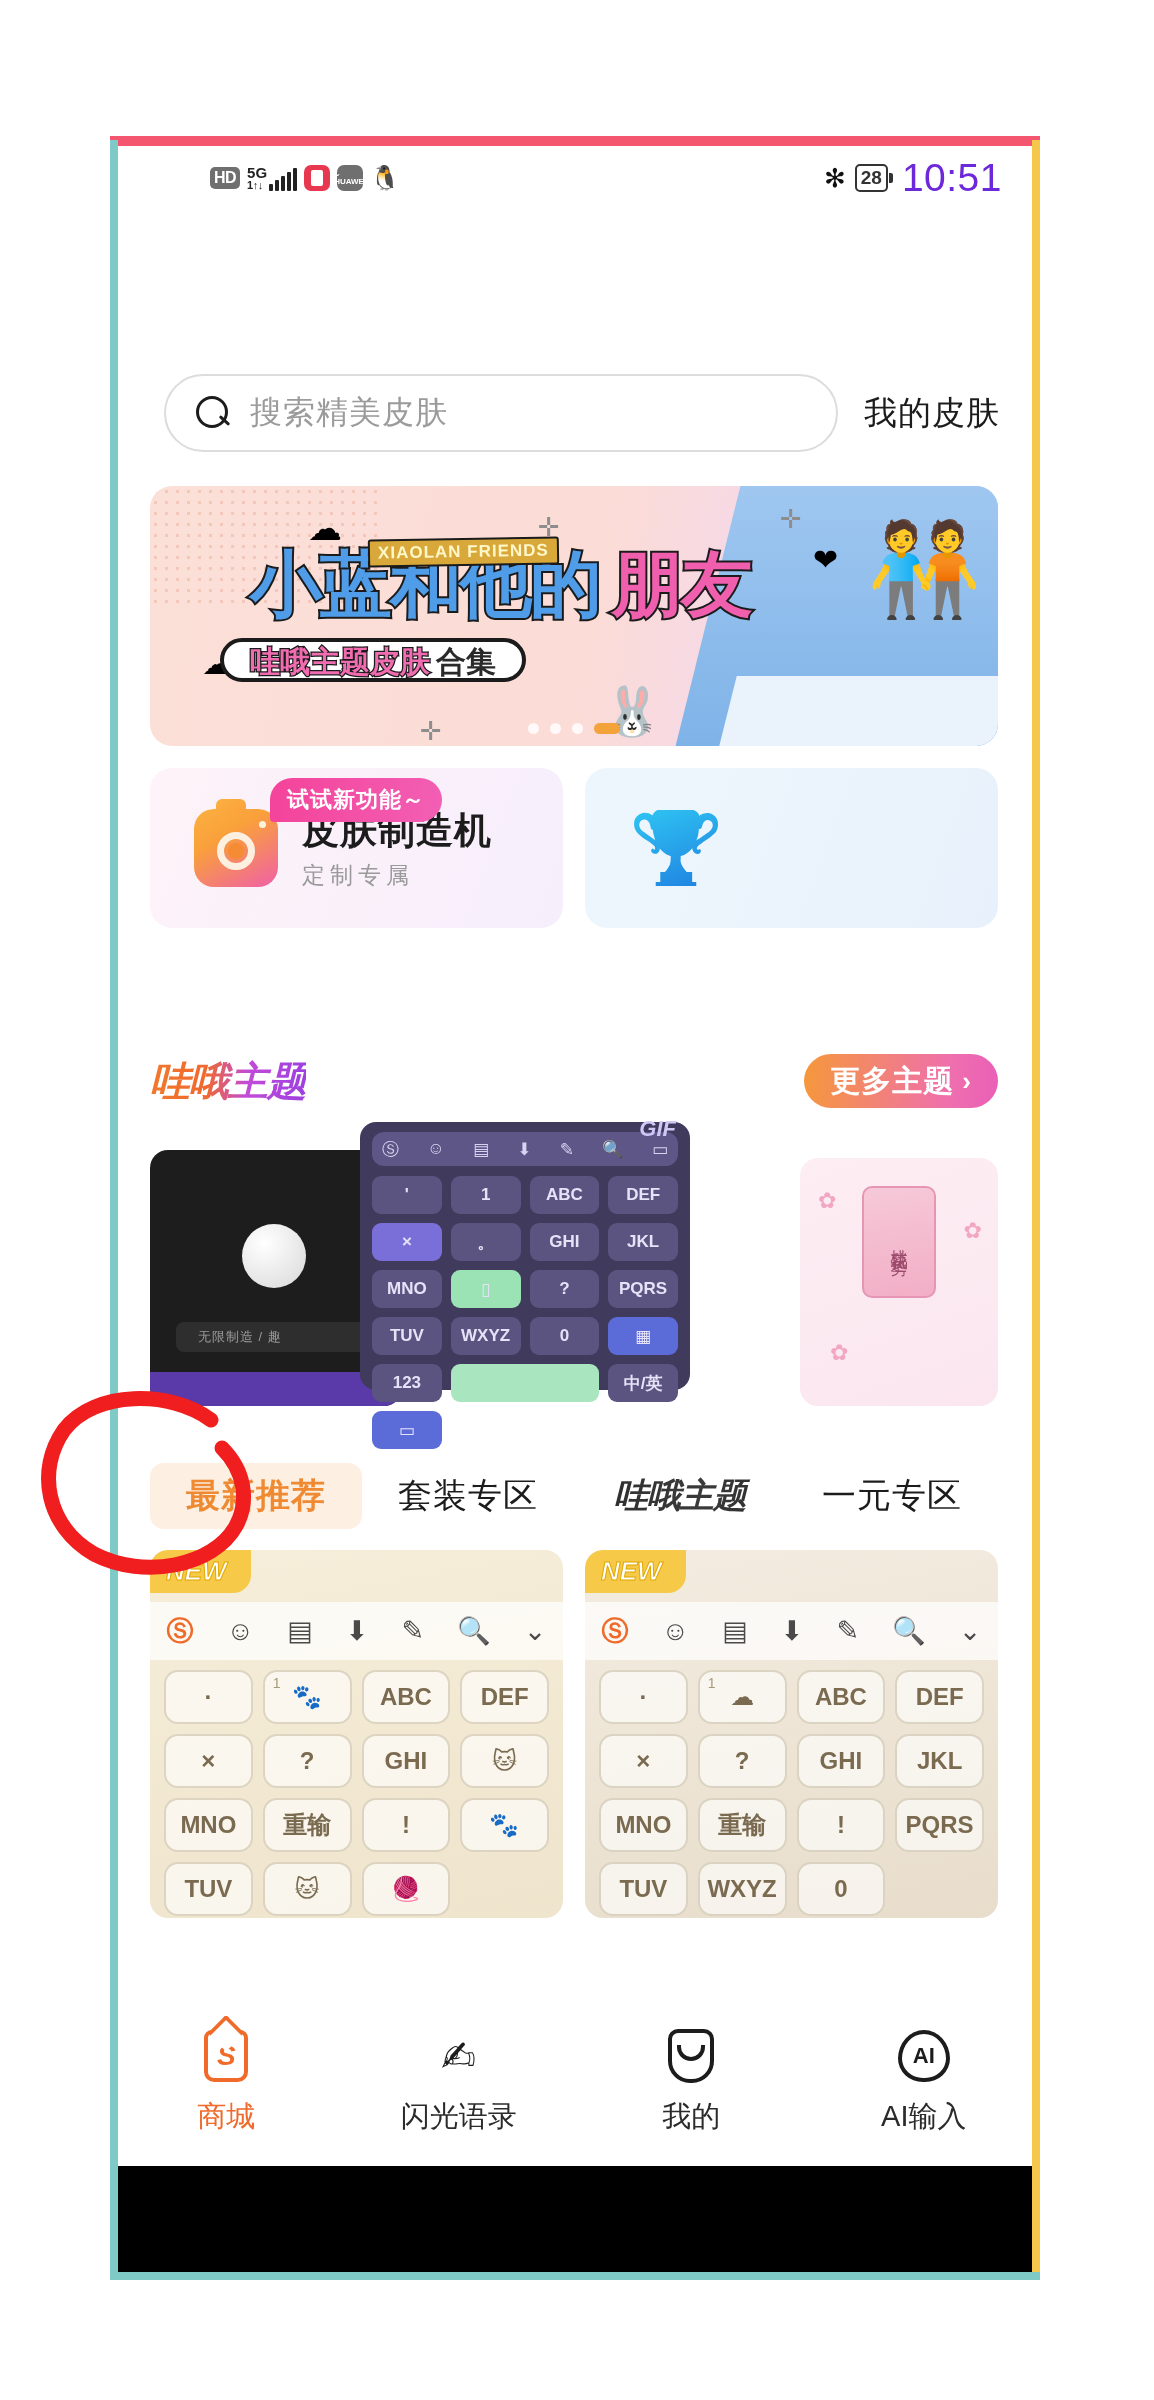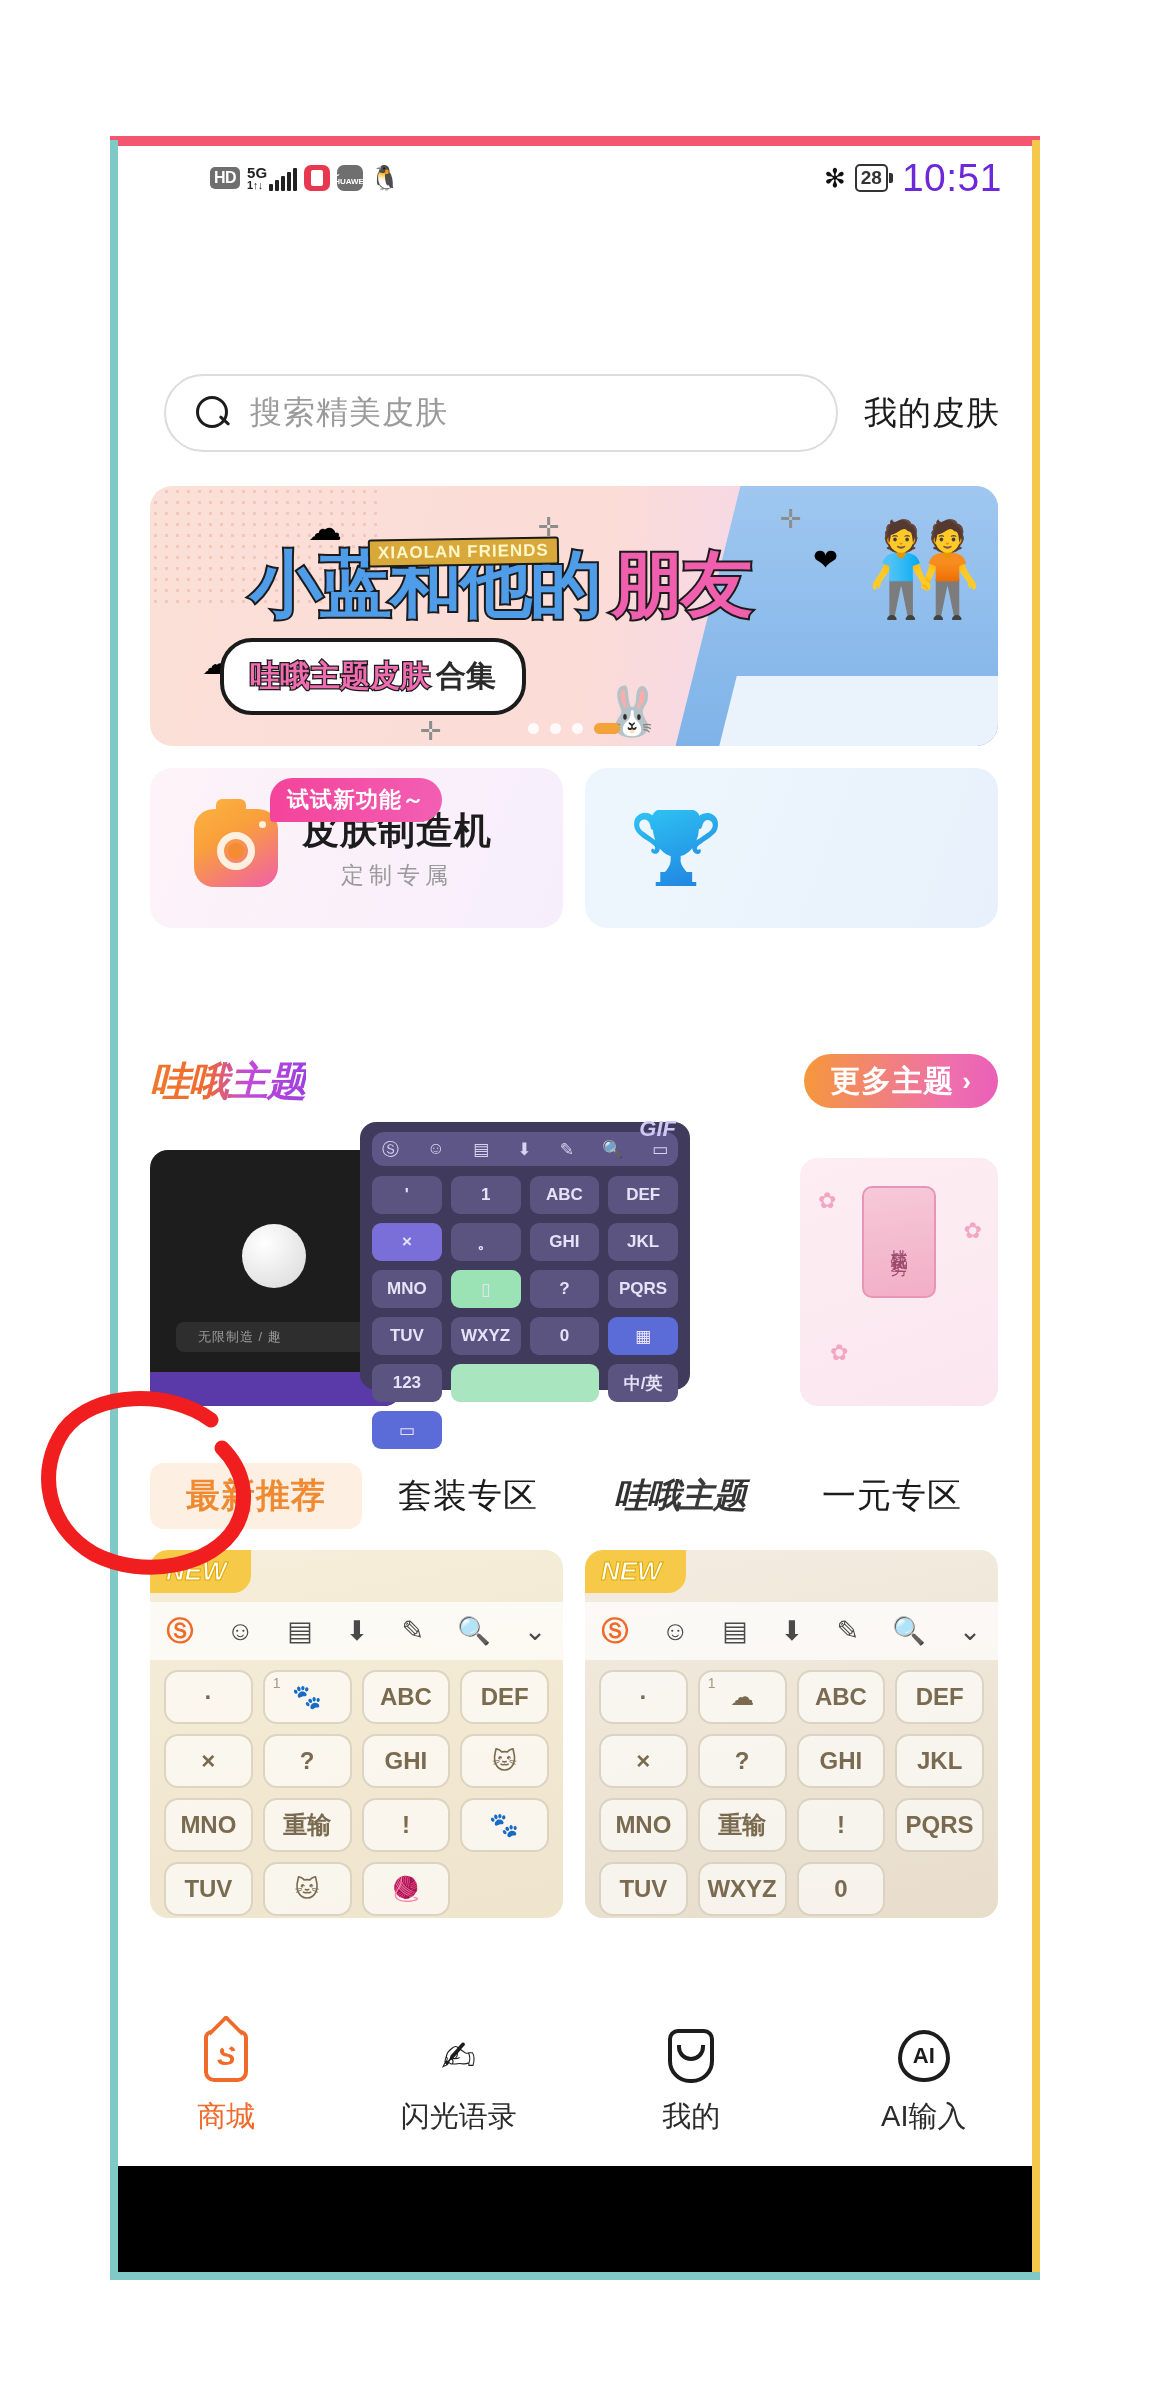--- a/index.html
+++ b/index.html
@@ -114,23 +114,23 @@
         -webkit-text-stroke:4px #1b1b1b; paint-order:stroke fill; }
   .ht.blue { color:#4f9ce8; }
   .ht.pink { color:#f05fae;padding-left:11px; }
   #hero-en {
     position:absolute; left:218px; top:52px;
     background:#d8a93a; color:#fff7c8; font-size:17px; font-weight:bold;
     letter-spacing:1px; padding:2px 8px; border:2px solid #1b1b1b; border-radius:3px;
     transform:rotate(-1deg);
   }
   #hero-pill {
-    position:absolute; left:70px; top:152px; height:77px; padding:0 26px;
+    position:absolute; left:70px; top:152px; height:44px; padding:0 26px;
     background:#fff; border:4px solid #1b1b1b; border-radius:32px;
-    display:flex; align-items:center; gap:2px;
+    display:flex; gap:2px;
   }
   .pill-c { font-size:30px; font-weight:bold; color:#f06cb0; -webkit-text-stroke:2.5px #1b1b1b; paint-order:stroke fill; }
   .pill-d { font-size:30px; font-weight:bold; color:#2a2a2a; margin-left:4px; }
   #hero-cloud1 { position:absolute; left:158px; top:22px; font-size:34px; }
   #hero-cloud2 { position:absolute; left:52px; top:160px; font-size:30px; }
   .hero-star { position:absolute; color:#8d8d8d; font-size:26px; }
   #hs1 { left:388px; top:26px; } #hs2 { left:630px; top:18px; } #hs3 { left:270px; top:230px; }
   #hero-people { position:absolute; right:26px; top:30px; font-size:92px; letter-spacing:-10px; }
   #hero-bunny { position:absolute; left:452px; bottom:6px; font-size:48px; }
   #hero-heart { position:absolute; right:160px; top:56px; font-size:30px; }
@@ -145,21 +145,21 @@
   #feature-row {
     position:absolute; left:40px; top:628px; width:848px; height:160px;
     display:flex; gap:22px;
   }
   .fcard {
     flex:1; border-radius:22px; position:relative;
     display:flex; align-items:center; padding-left:44px; gap:24px;
   }
   #fcard-0 { background:linear-gradient(110deg,#fdf3f8 0%,#f6eefc 100%); }
   #fcard-1 { background:linear-gradient(110deg,#eef6fd 0%,#e8f1fb 100%); }
-  .fc-texts { display:flex; flex-direction:column; gap:4px;align-items:center; }
+  .fc-texts { display:flex; flex-direction:column; gap:4px; }
   .fc-title { font-size:37px; font-weight:bold; color:#1c1c1c; letter-spacing:1px; }
   .fc-sub { font-size:23px; color:#9a9a9a; letter-spacing:5px; }
   .fc-badge {
     position:absolute; left:120px; top:10px;
     background:linear-gradient(95deg,#f4439a,#f25fb4);
     color:#fff; font-size:22px; font-weight:bold; letter-spacing:1px;
     padding:7px 17px; border-radius:22px 22px 22px 4px; white-space:nowrap;
   }
   .cam-icon {
     width:84px; height:78px; border-radius:20px;

